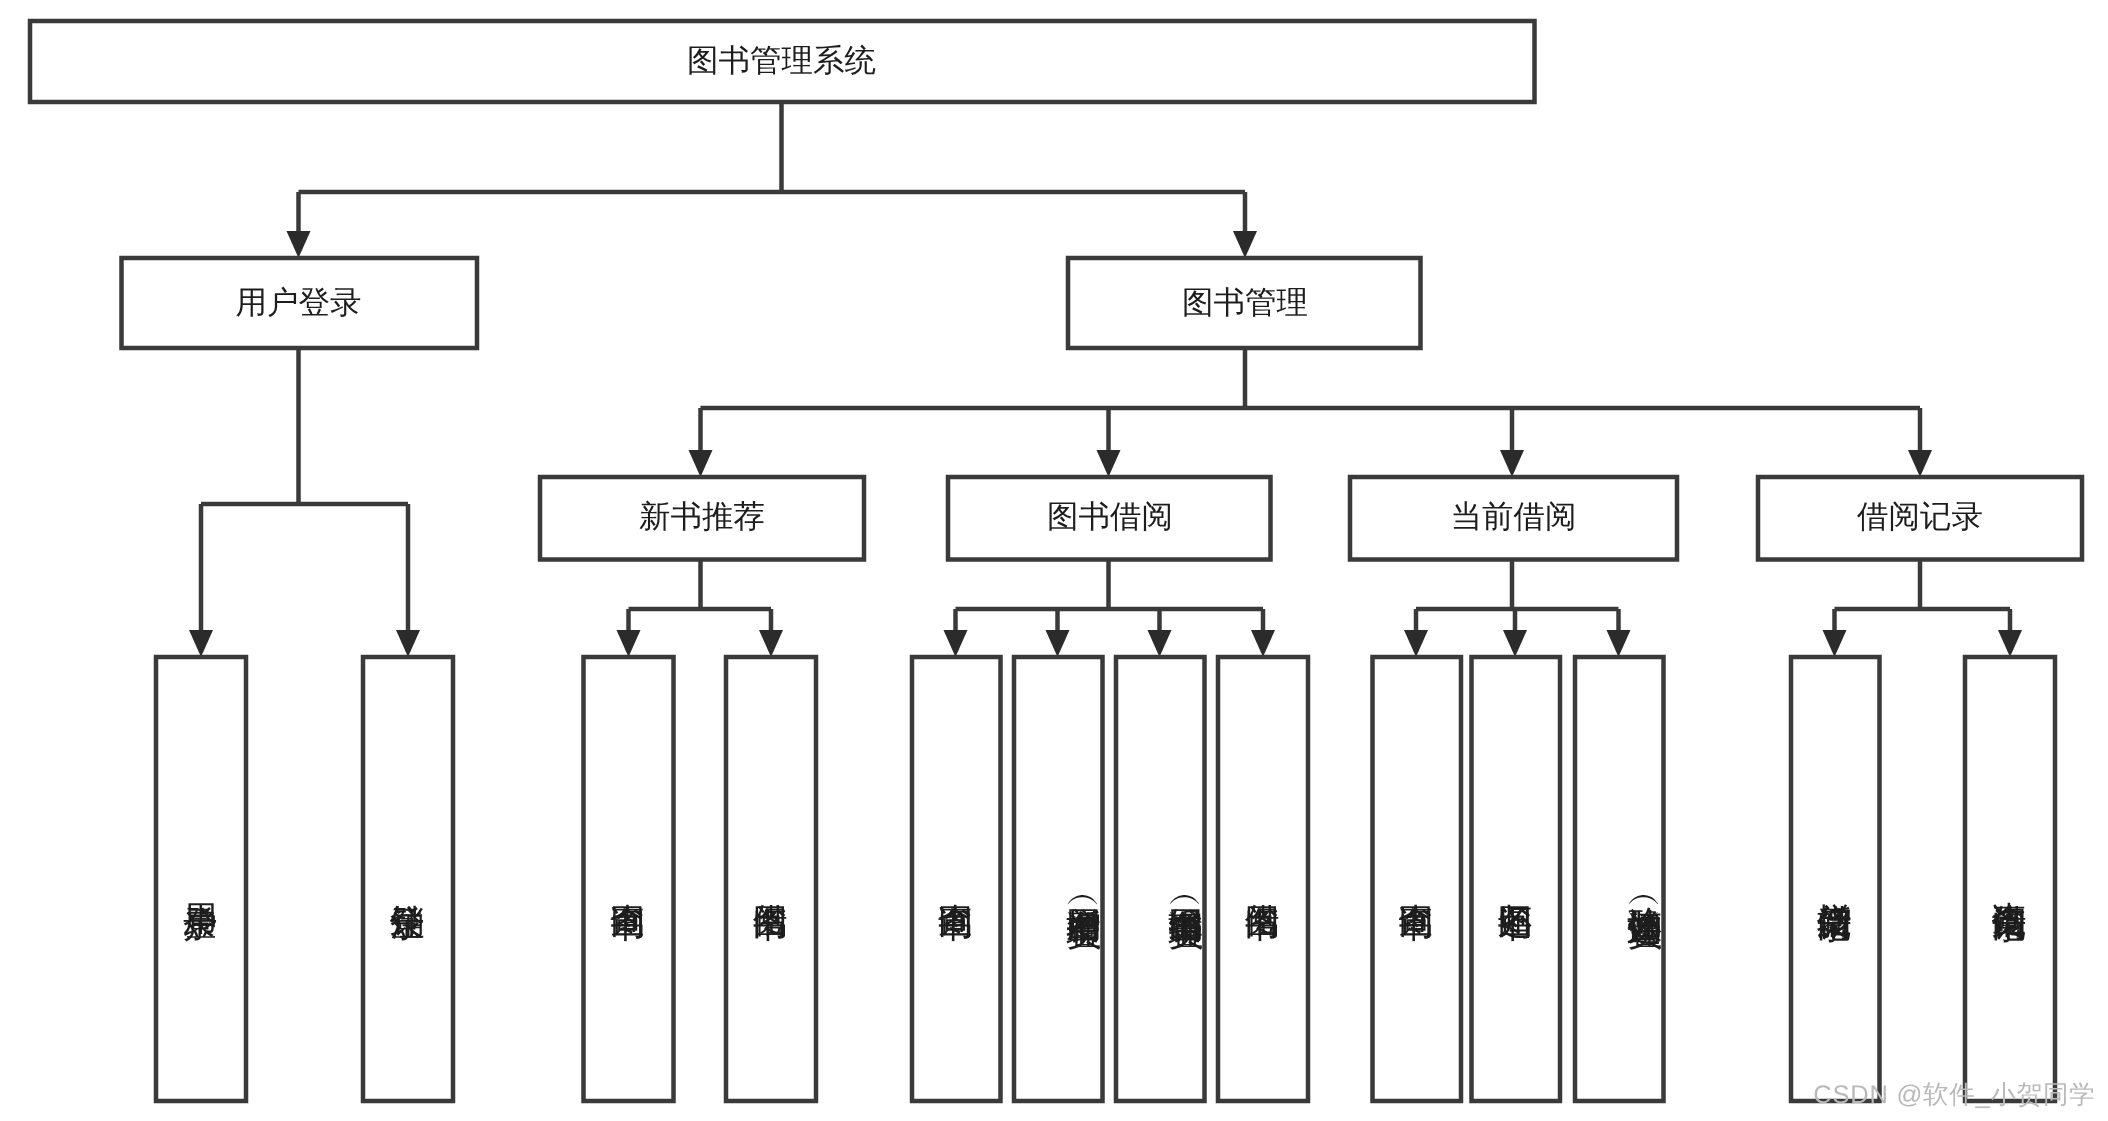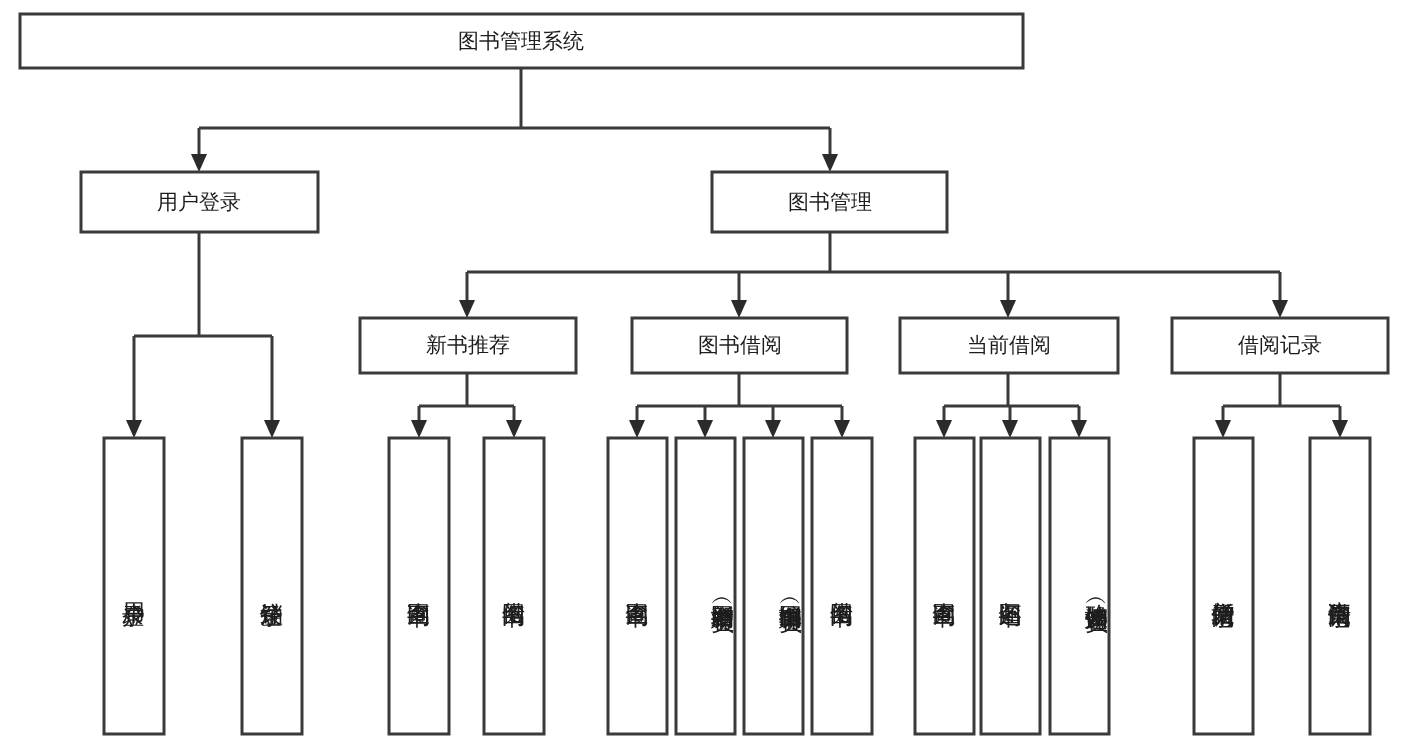--- a/index.html
+++ b/index.html
@@ -197,13 +197,14 @@
   <div class="leaf-label centered" style="left:608px; top:438px; width:59px; height:296px;">查询图书</div>
   <div class="leaf-label" style="left:676px; top:446px; width:59px; height:288px;">新增图书（管理员）</div>
   <div class="leaf-label" style="left:744px; top:446px; width:59px; height:288px;">编辑图书（管理员）</div>
   <div class="leaf-label centered" style="left:812px; top:438px; width:60px; height:296px;">借阅图书</div>
   <div class="leaf-label centered" style="left:915px; top:438px; width:59px; height:296px;">查询图书</div>
   <div class="leaf-label centered" style="left:981px; top:438px; width:59px; height:296px;">归还图书</div>
   <div class="leaf-label" style="left:1050px; top:446px; width:59px; height:288px;">确认归还（管理员）</div>
   <div class="leaf-label centered" style="left:1194px; top:438px; width:59px; height:296px;">新增借阅记录</div>
   <div class="leaf-label centered" style="left:1310px; top:438px; width:60px; height:296px;">查询借阅记录</div>
 
+  <div class="watermark">CSDN @软件_小贺同学</div>
 </div>
 
 </body></html>

